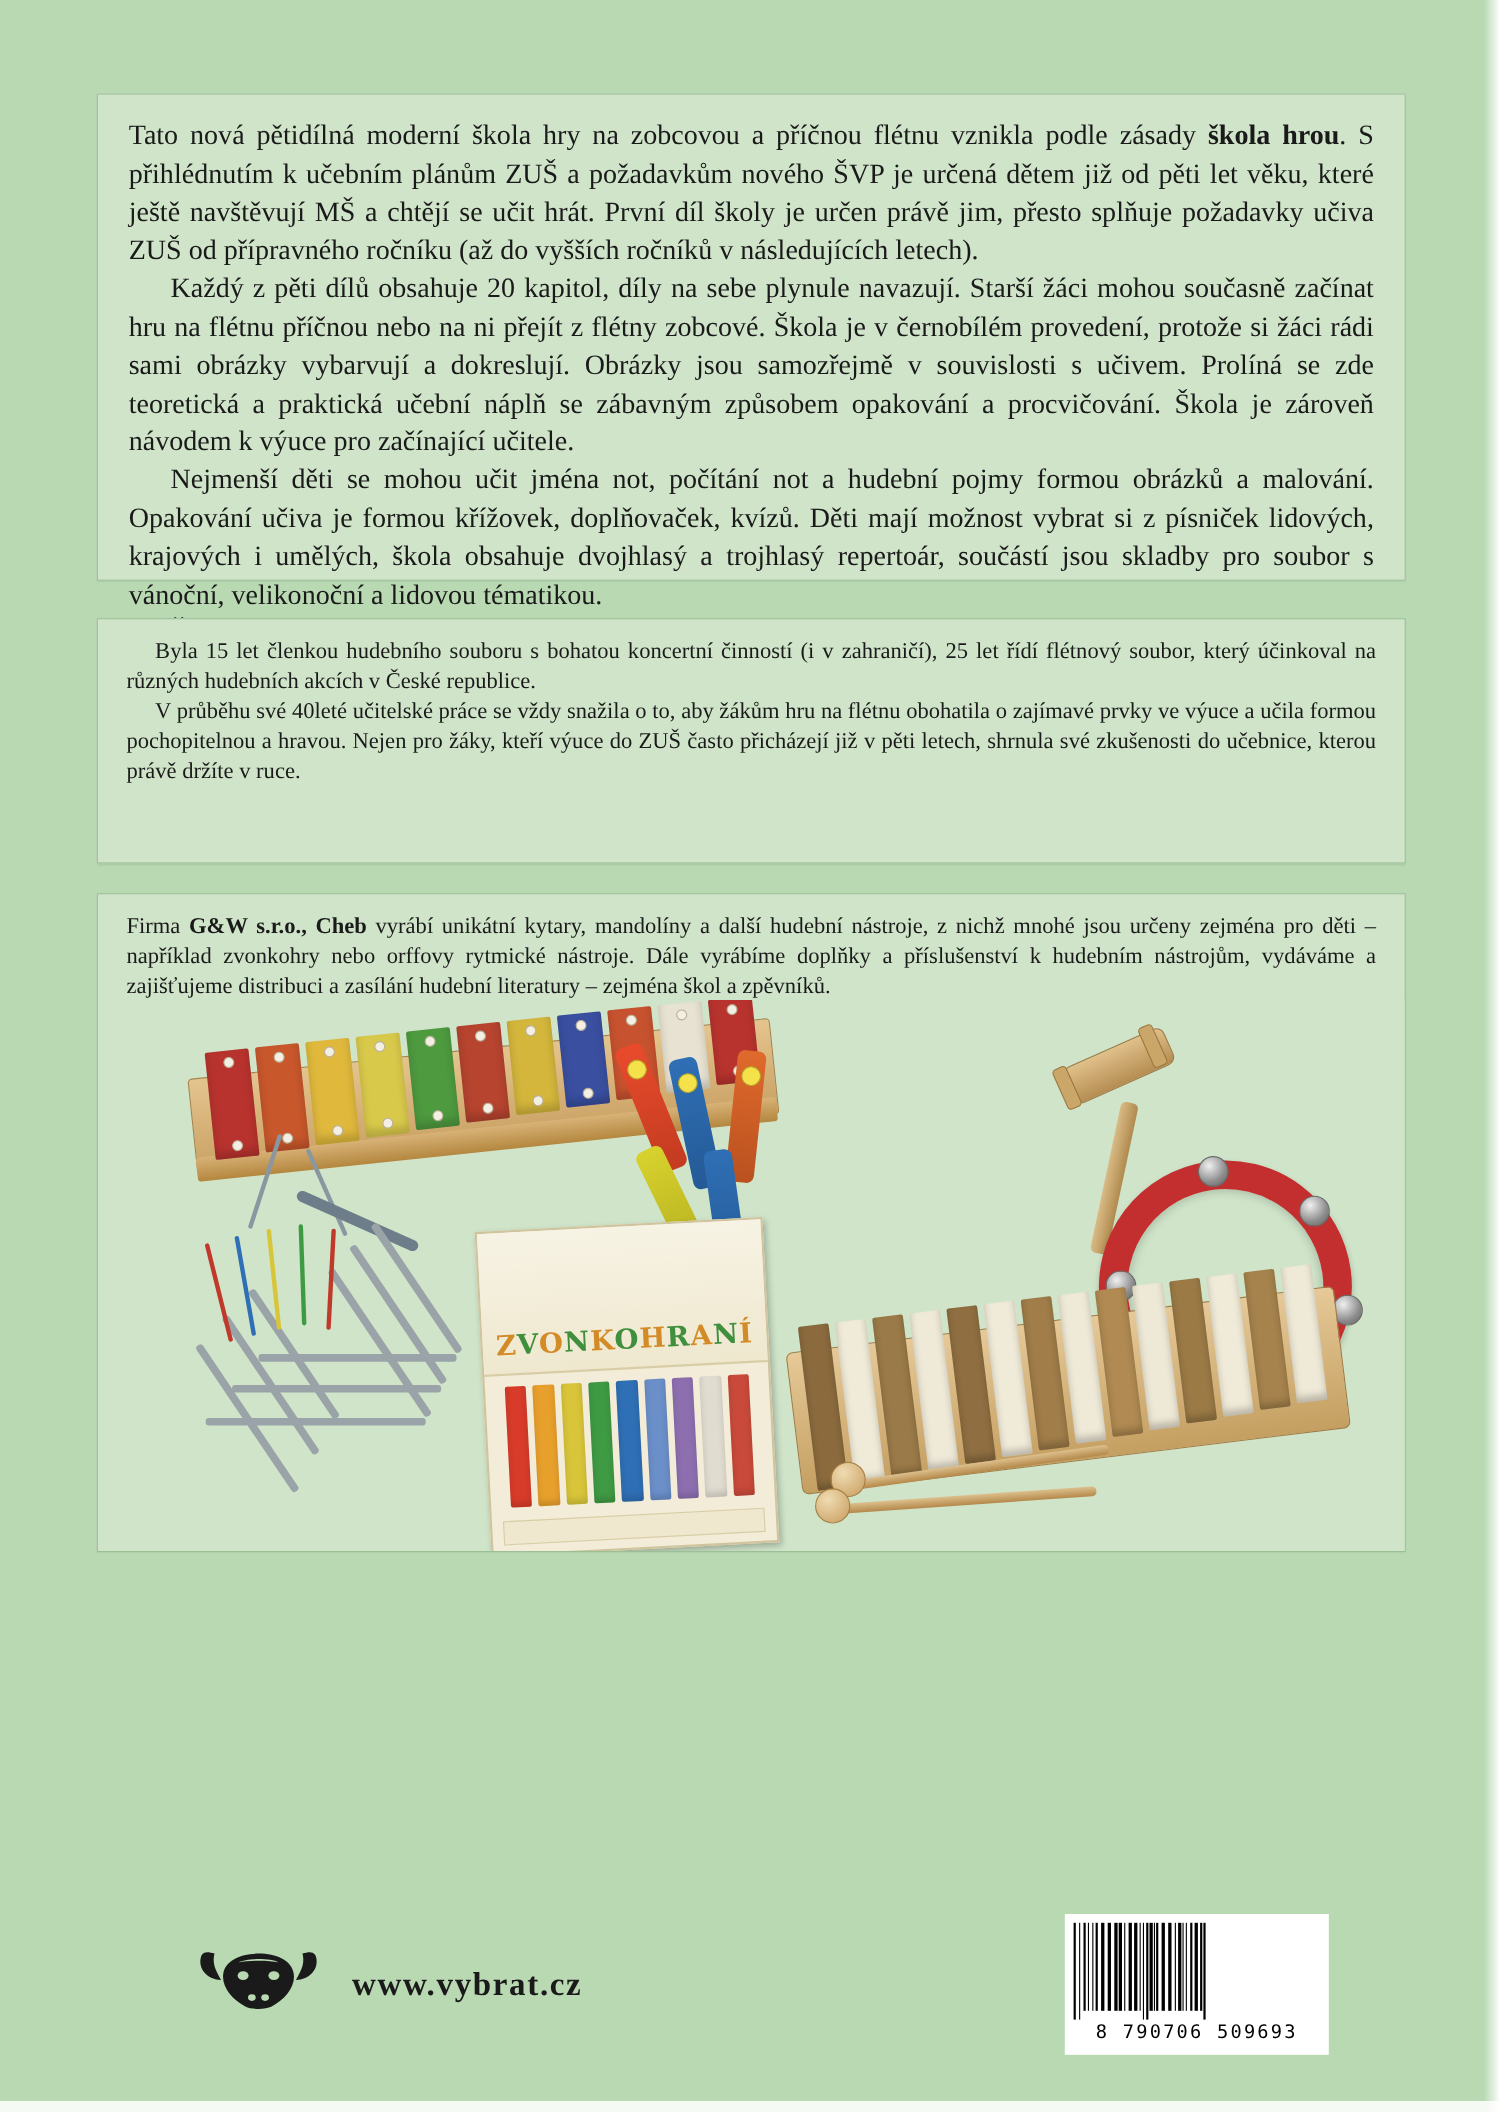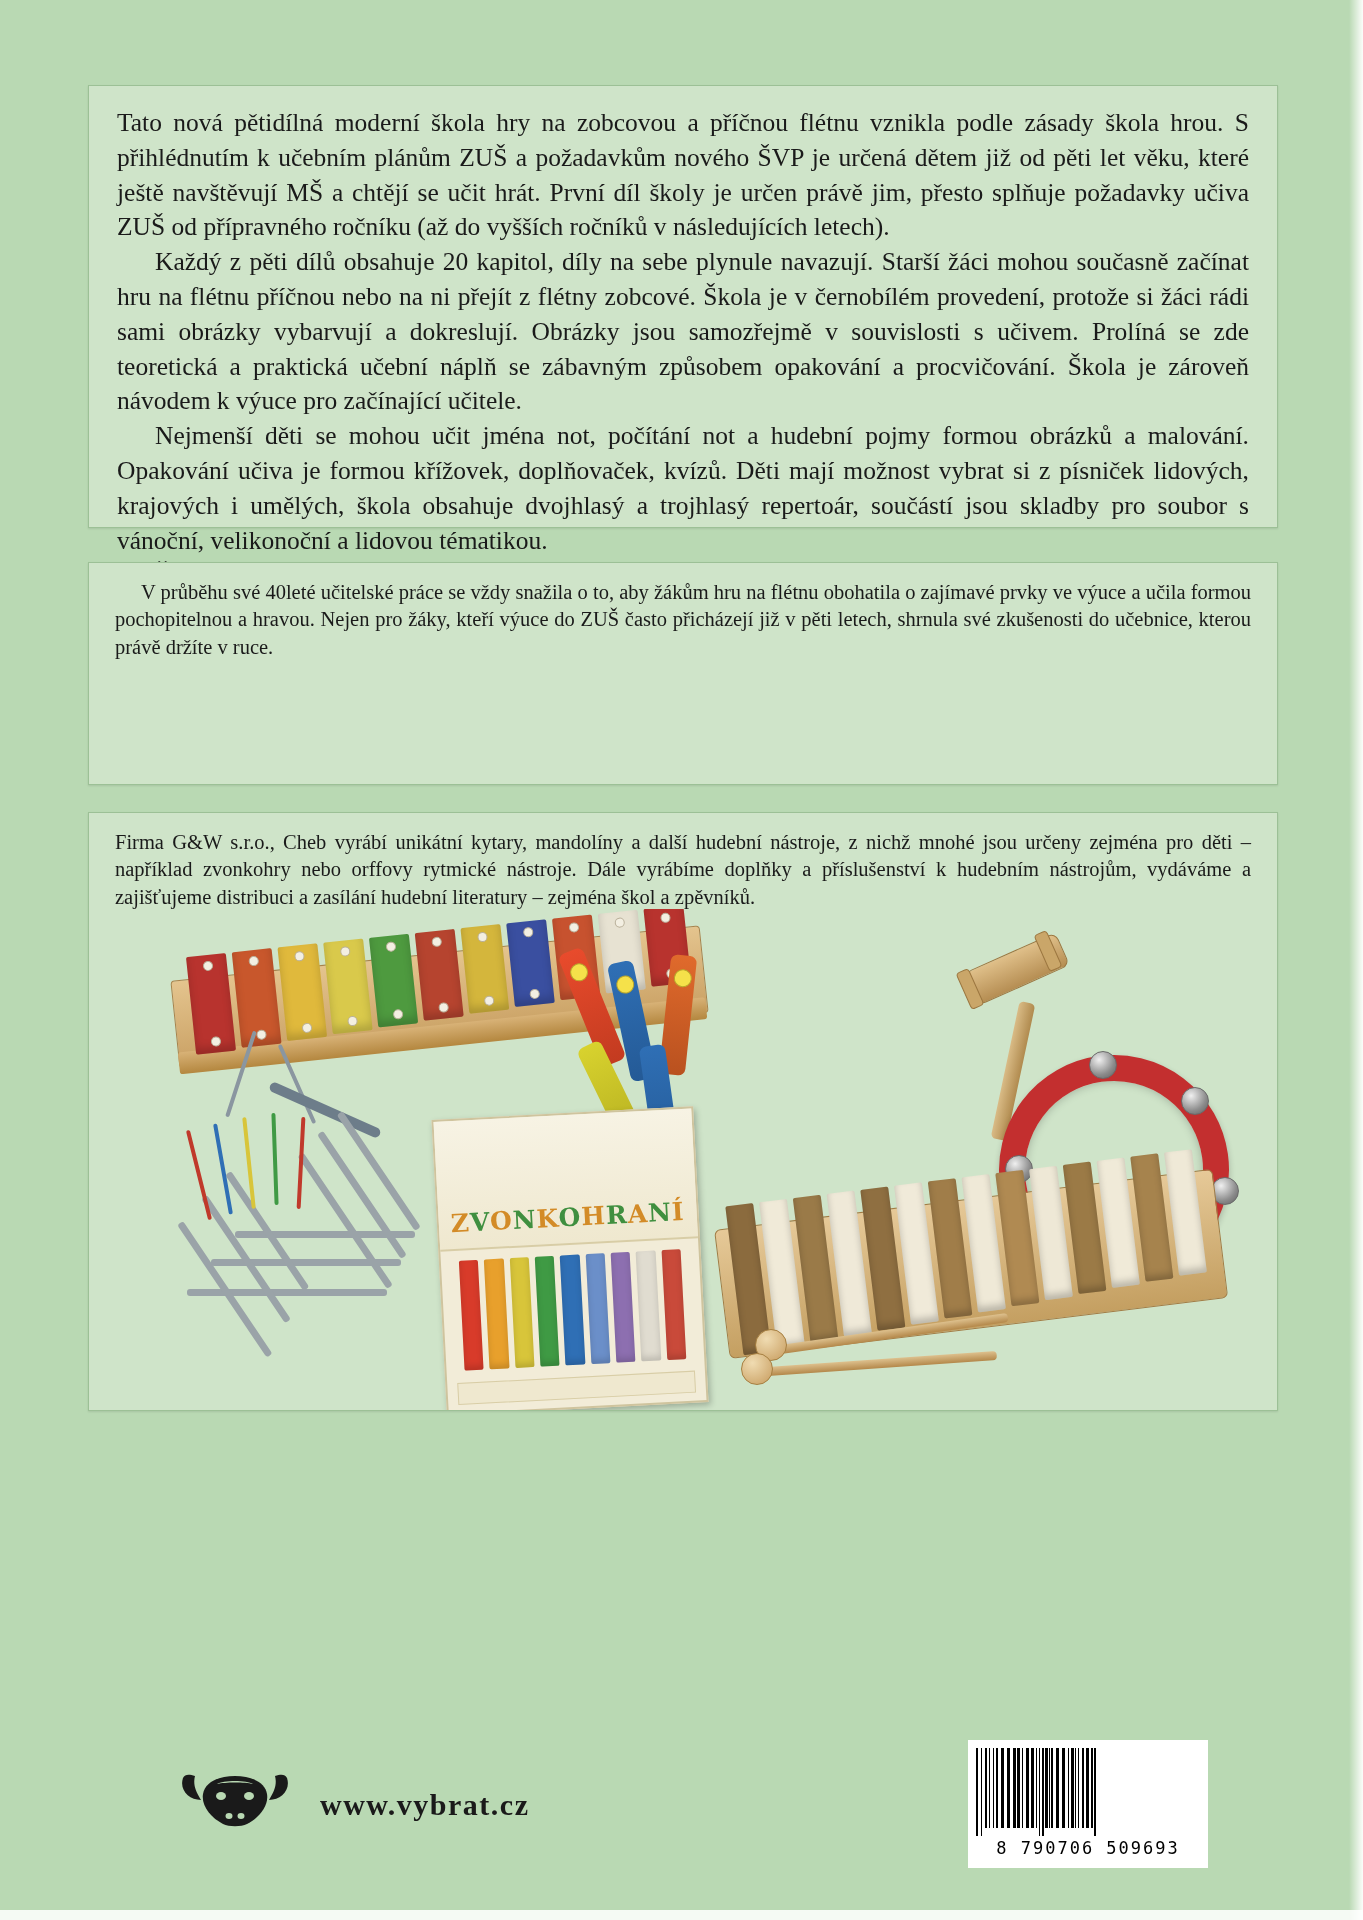--- a/index.html
+++ b/index.html
@@ -57,21 +57,21 @@
     color: #1a1a1a;
     text-align: justify;
   }
   #panel-description p {
     margin: 0;
     text-indent: 38px;
   }
   #panel-description p.first {
     text-indent: 0;
   }
-  b { font-weight: normal; }
+  b { font-weight: bold; }
 
   
   #panel-author {
     left: 88px;
     top: 562px;
     width: 1190px;
     height: 223px;
     padding: 16px 26px 14px 26px;
   }
   #panel-author .body {
@@ -366,20 +366,21 @@
     <div class="body">
       <p class="first"><span>Tato nová pětidílná moderní škola hry na zobcovou a příčnou flétnu vznikla podle zásady </span><b>škola hrou</b><span>. S přihlédnutím k učebním plánům ZUŠ a požadavkům nového ŠVP je určená dětem již od pěti let věku, které ještě navštěvují MŠ a chtějí se učit hrát. První díl školy je určen právě jim, přesto splňuje požadavky učiva ZUŠ od přípravného ročníku (až do vyšších ročníků v následujících letech).</span></p>
       <p>Každý z pěti dílů obsahuje 20 kapitol, díly na sebe plynule navazují. Starší žáci mohou současně začínat hru na flétnu příčnou nebo na ni přejít z flétny zobcové. Škola je v černobílém provedení, protože si žáci rádi sami obrázky vybarvují a dokreslují. Obrázky jsou samozřejmě v souvislosti s učivem. Prolíná se zde teoretická a praktická učební náplň se zábavným způsobem opakování a procvičování. Škola je zároveň návodem k výuce pro začínající učitele.</p>
       <p>Nejmenší děti se mohou učit jména not, počítání not a hudební pojmy formou obrázků a malování. Opakování učiva je formou křížovek, doplňovaček, kvízů. Děti mají možnost vybrat si z písniček lidových, krajových i umělých, škola obsahuje dvojhlasý a trojhlasý repertoár, součástí jsou skladby pro soubor s vánoční, velikonoční a lidovou tématikou.</p>
       <p>Škola obsahuje hmatové tabulky pro zobcovou i příčnou flétnu, různé tabulky a přehledy.</p>
     </div>
   </div>
 
   <div class="panel" id="panel-author">
     <div class="body">
+      <p>Byla 15 let členkou hudebního souboru s bohatou koncertní činností (i v zahraničí), 25 let řídí flétnový soubor, který účinkoval na různých hudebních akcích v České republice.</p>
       <p>V průběhu své 40leté učitelské práce se vždy snažila o to, aby žákům hru na flétnu obohatila o zajímavé prvky ve výuce a učila formou pochopitelnou a hravou. Nejen pro žáky, kteří výuce do ZUŠ často přicházejí již v pěti letech, shrnula své zkušenosti do učebnice, kterou právě držíte v ruce.</p>
     </div>
   </div>
 
   <div class="panel" id="panel-firm">
     <div class="firm-text">
       <p><span>Firma </span><b>G&amp;W s.r.o., Cheb</b><span> vyrábí unikátní kytary, mandolíny a další hudební nástroje, z nichž mnohé jsou určeny zejména pro děti – například zvonkohry nebo orffovy rytmické nástroje. Dále vyrábíme doplňky a příslušenství k hudebním nástrojům, vydáváme a zajišťujeme distribuci a zasílání hudební literatury – zejména škol a zpěvníků.</span></p>
     </div>
 
     <div class="photo">

